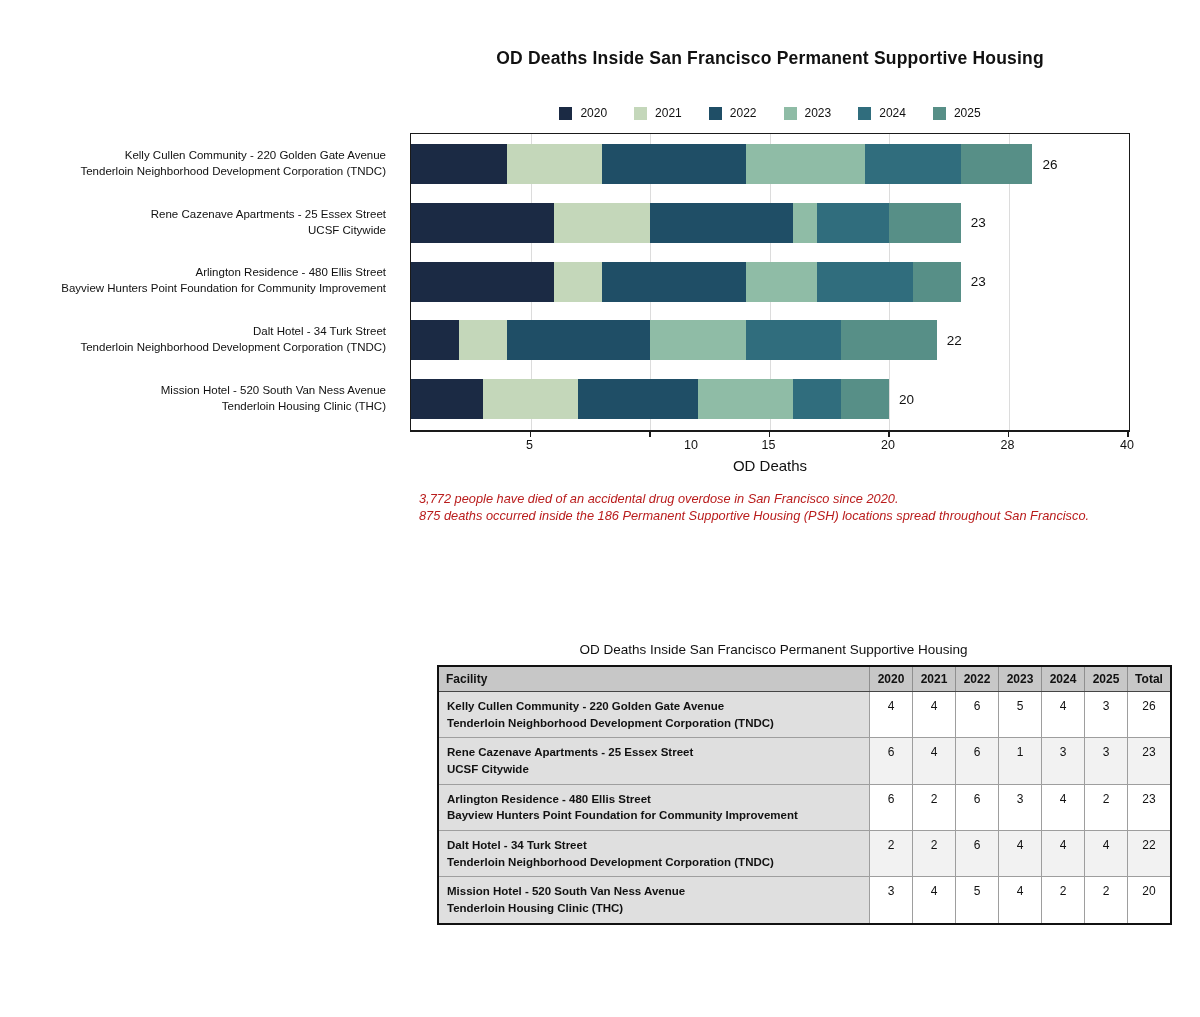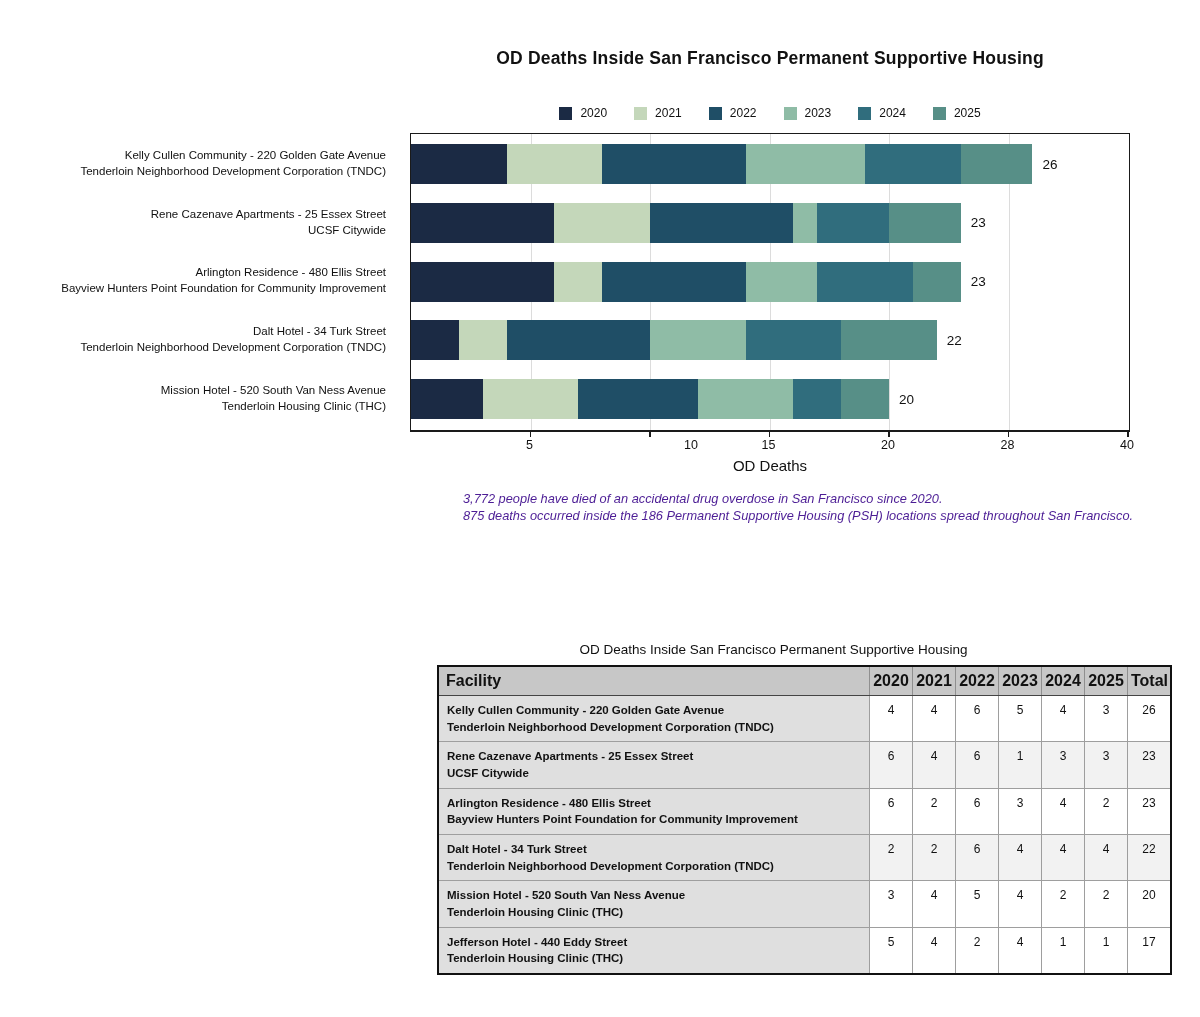--- a/index.html
+++ b/index.html
@@ -42,36 +42,36 @@
   }
   .xticks{position:absolute;left:410px;top:432px;width:720px;height:22px;}
   .xtick-mark{position:absolute;top:0;width:1.5px;height:5px;background:#1a1a1a;}
   .xtick-label{position:absolute;top:6px;transform:translateX(-50%);font-size:12.5px;}
   .xaxis-title{
     position:absolute;left:410px;top:457px;width:720px;text-align:center;
     font-size:15px;color:#111;
   }
   .note{
     position:absolute;left:419px;top:490px;width:697px;
-    font-style:italic;font-size:12.8px;line-height:1.33;color:#4c1d95;margin-left:44px;
+    font-style:italic;font-size:12.8px;line-height:1.33;color:#b91c1c;
   }
   .note p{margin:0;}
   
   .table-title{
     position:absolute;left:437px;top:642px;width:673px;text-align:center;
     font-size:13.5px;color:#111;
   }
   table.datatable{
     position:absolute;left:437px;top:665px;width:673px;
     border-collapse:collapse;border:2.5px solid #111;
     font-size:11.5px;table-layout:fixed;
   }
   table.datatable th{
     background:#c7c7c7;border:1px solid #8f8f8f;border-bottom:1.5px solid #444;
-    font-weight:bold;font-size:16px;padding:5px 3px;text-align:center;
+    font-weight:bold;font-size:12px;padding:5px 3px;text-align:center;
   }
   table.datatable th.col-facility{text-align:left;padding-left:7px;width:420px;}
   table.datatable th.col-num{width:36px;}
   table.datatable td{
     border:1px solid #9e9e9e;padding:5px 3px;vertical-align:top;text-align:center;
     font-size:12px;
   }
   table.datatable td.cell-facility{
     background:#dfdfdf;text-align:left;padding:6px 8px;font-weight:bold;
     font-size:11.5px;line-height:1.45;
@@ -294,27 +294,14 @@
           <div>Tenderloin Housing Clinic (THC)</div>
         </td>
         <td class="cell-num">3</td>
         <td class="cell-num">4</td>
         <td class="cell-num">5</td>
         <td class="cell-num">4</td>
         <td class="cell-num">2</td>
         <td class="cell-num">2</td>
         <td class="cell-num">20</td>
       </tr>
-      <tr>
-        <td class="cell-facility">
-          <div>Jefferson Hotel - 440 Eddy Street</div>
-          <div>Tenderloin Housing Clinic (THC)</div>
-        </td>
-        <td class="cell-num">5</td>
-        <td class="cell-num">4</td>
-        <td class="cell-num">2</td>
-        <td class="cell-num">4</td>
-        <td class="cell-num">1</td>
-        <td class="cell-num">1</td>
-        <td class="cell-num">17</td>
-      </tr>
     </tbody>
 </table>
 
 </body></html>

